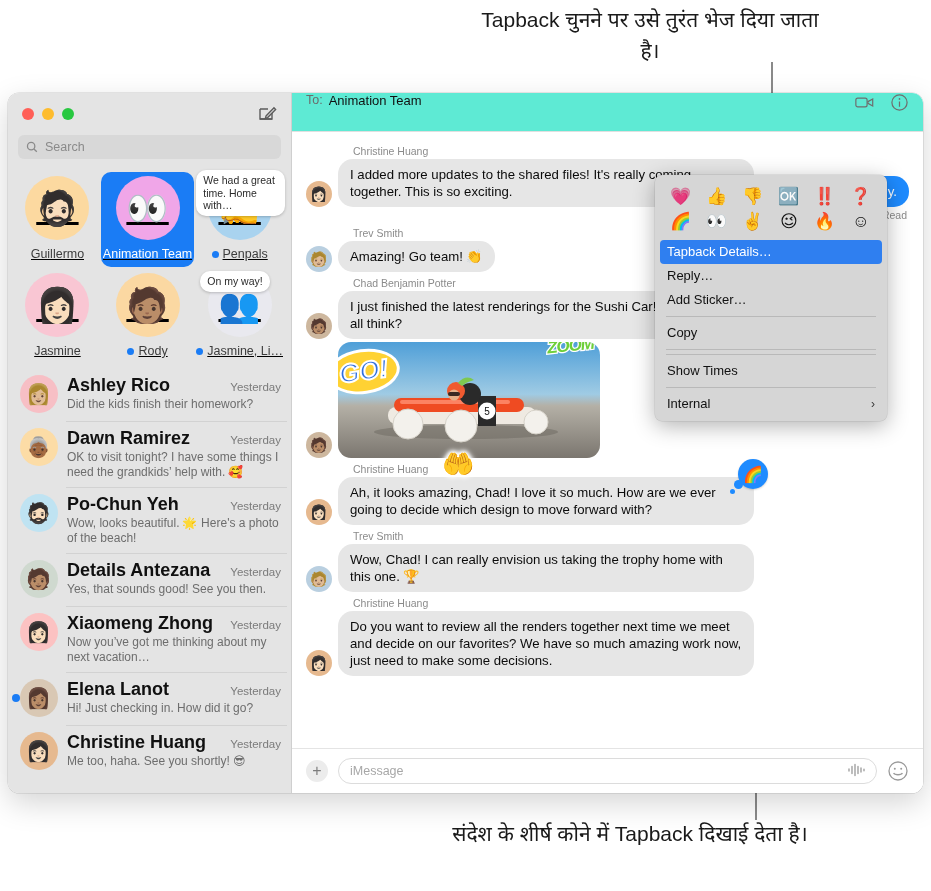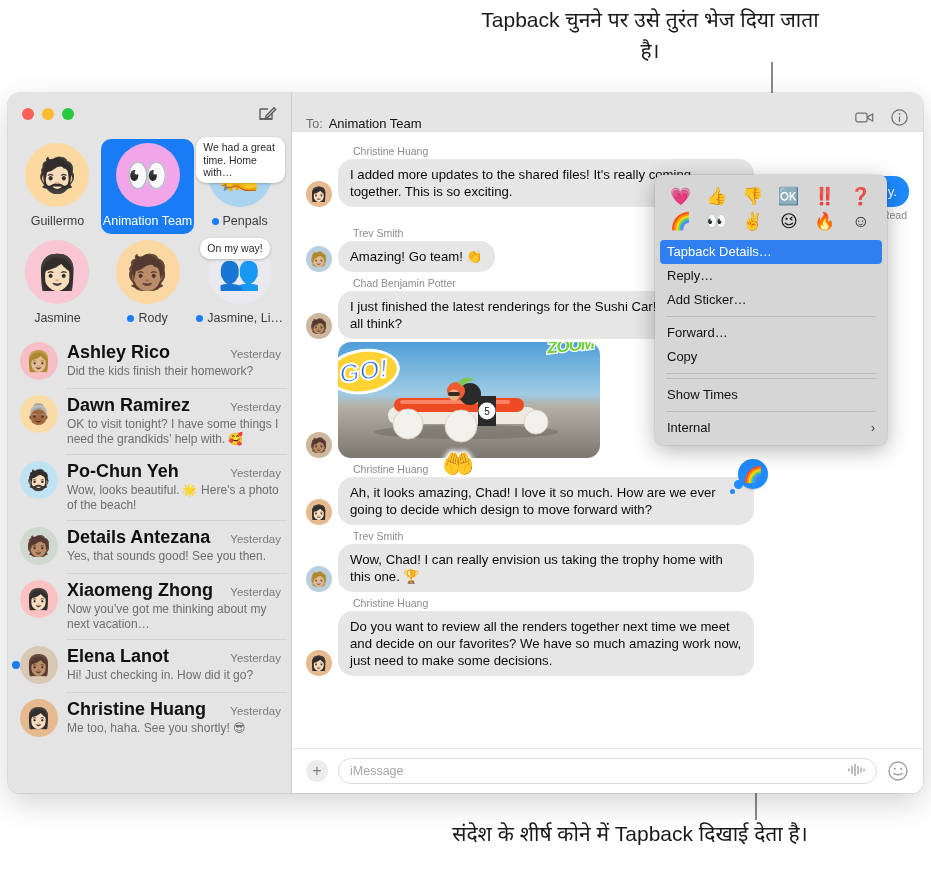--- a/index.html
+++ b/index.html
@@ -34,21 +34,21 @@
   .dot.r{background:#ff5f57;}.dot.y{background:#febc2e;}.dot.g{background:#28c840;}
   .compose{margin-left:auto;width:20px;height:20px;color:#5c5c5c;}
   .searchwrap{padding:0 10px 9px 10px;flex:0 0 auto;}
   .searchbox{height:24px;border-radius:6px;background:#d8d8d8;display:flex;align-items:center;
     gap:7px;padding:0 8px;font-size:12.5px;color:#8a8a8a;}
   .searchbox svg{width:12px;height:12px;flex:0 0 12px;}
 
   .pinned{display:grid;grid-template-columns:repeat(3,1fr);padding:4px 6px 2px 6px;
     row-gap:2px;flex:0 0 auto;}
   .pin{display:flex;flex-direction:column;align-items:center;justify-content:flex-end;
-    padding:4px 2px 6px;border-radius:10px;position:relative;}
+    padding:4px 2px 6px;border-radius:10px;position:relative;text-decoration:underline;}
   .pin.selected{background:#1a7cf5;}
   .pin .av{width:64px;height:64px;border-radius:50%;position:relative;
     display:flex;align-items:center;justify-content:center;font-size:34px;overflow:hidden;}
   .pin .nm{font-size:12.5px;color:#3c3c3c;margin-top:7px;white-space:nowrap;
     display:flex;align-items:center;gap:4px;max-width:92px;overflow:hidden;}
   .pin.selected .nm{color:#fff;}
   .bluedot{width:7px;height:7px;border-radius:50%;background:#1a7cf5;flex:0 0 7px;}
   .bubble-preview{position:absolute;background:#fff;border-radius:10px;
     padding:4px 7px;font-size:10.5px;line-height:12.5px;color:#2b2b2b;
     box-shadow:0 1px 3px rgba(0,0,0,.22);z-index:4;max-width:104px;text-align:left;}
@@ -62,22 +62,22 @@
   .conv .cbody{flex:1 1 auto;min-width:0;}
   .conv .crow{display:flex;align-items:baseline;gap:6px;}
   .conv .cname{font-size:18px;font-weight:bold;color:#101010;flex:1 1 auto;
     overflow:hidden;text-overflow:ellipsis;white-space:nowrap;}
   .conv .ctime{font-size:11.5px;color:#7b7b7b;flex:0 0 auto;}
   .conv .cmsg{font-size:12px;line-height:14.5px;color:#6d6d6d;margin-top:1px;
     display:-webkit-box;-webkit-line-clamp:2;-webkit-box-orient:vertical;overflow:hidden;}
 
   
   #thread{flex:1 1 auto;display:flex;flex-direction:column;background:#fff;position:relative;}
-  .thead{height:38px;flex:0 0 38px;border-bottom:1px solid #e0e0e0;background:#e5e5e5;
-    display:flex;align-items:flex-end;padding:0 14px;gap:6px;}
+  .thead{height:38px;flex:0 0 38px;border-bottom:1px solid #e0e0e0;background:#5eead4;
+    display:flex;align-items:flex-start;padding:0 14px;gap:6px;}
   .thead .to{font-size:12.5px;color:#6c6c6c;}
   .thead .who{font-size:13px;color:#111;}
   .thead .icons{margin-left:auto;display:flex;gap:16px;align-items:center;color:#6e6e6e;}
   .thead .icons svg{width:19px;height:19px;}
 
   .msgs{flex:1 1 auto;position:relative;overflow:hidden;padding:8px 14px 4px 14px;}
   .msg{display:flex;align-items:flex-end;gap:6px;margin-bottom:3px;position:relative;}
   .sender{font-size:10.5px;color:#8b8b8b;margin:5px 0 2px 47px;}
   .mav{width:26px;height:26px;border-radius:50%;flex:0 0 26px;overflow:hidden;
     display:flex;align-items:center;justify-content:center;font-size:14px;}
@@ -155,20 +155,29 @@
       </div>
       <span class="compose">
         <svg viewBox="0 0 20 20" fill="none" stroke="currentColor" stroke-width="1.4">
           <path d="M3 5h8M3 5v10h12V9"></path>
             <path d="M3 15h12"></path>
           <path d="M9 12l8-8.2 1.6 1.6L10.6 13.6 8.4 14.2z"></path>
         </svg>
       </span>
     </div>
 
+    <div class="searchwrap">
+      <div class="searchbox">
+        <svg viewBox="0 0 14 14" fill="none" stroke="#8a8a8a" stroke-width="1.5">
+          <circle cx="6" cy="6" r="4.3"></circle>
+            <path d="M9.3 9.3L12.6 12.6"></path>
+        </svg>
+        <span>Search</span>
+      </div>
+    </div>
 
     <div class="pinned" id="pinned">
         <div class="pin">
           <div class="av" style="background:#fcd9a0">🧔🏻</div>
           <div class="nm">
             <span>Guillermo</span>
           </div>
         </div>
         <div class="pin selected">
           <div class="av" style="background:#f0a6e8">👀</div>
@@ -415,23 +424,20 @@
         <span>Tapback Details…</span>
       </div>
       <div class="mitem">
         <span>Reply…</span>
       </div>
       <div class="mitem">
         <span>Add Sticker…</span>
       </div>
       <div class="msep"></div>
       <div class="mitem">
-        <span>Forward…</span>
-      </div>
-      <div class="mitem">
         <span>Copy</span>
       </div>
       <div class="msep"></div>
       <div class="msep"></div>
       <div class="mitem">
         <span>Show Times</span>
       </div>
       <div class="msep"></div>
       <div class="mitem">
         <span>Internal</span>

